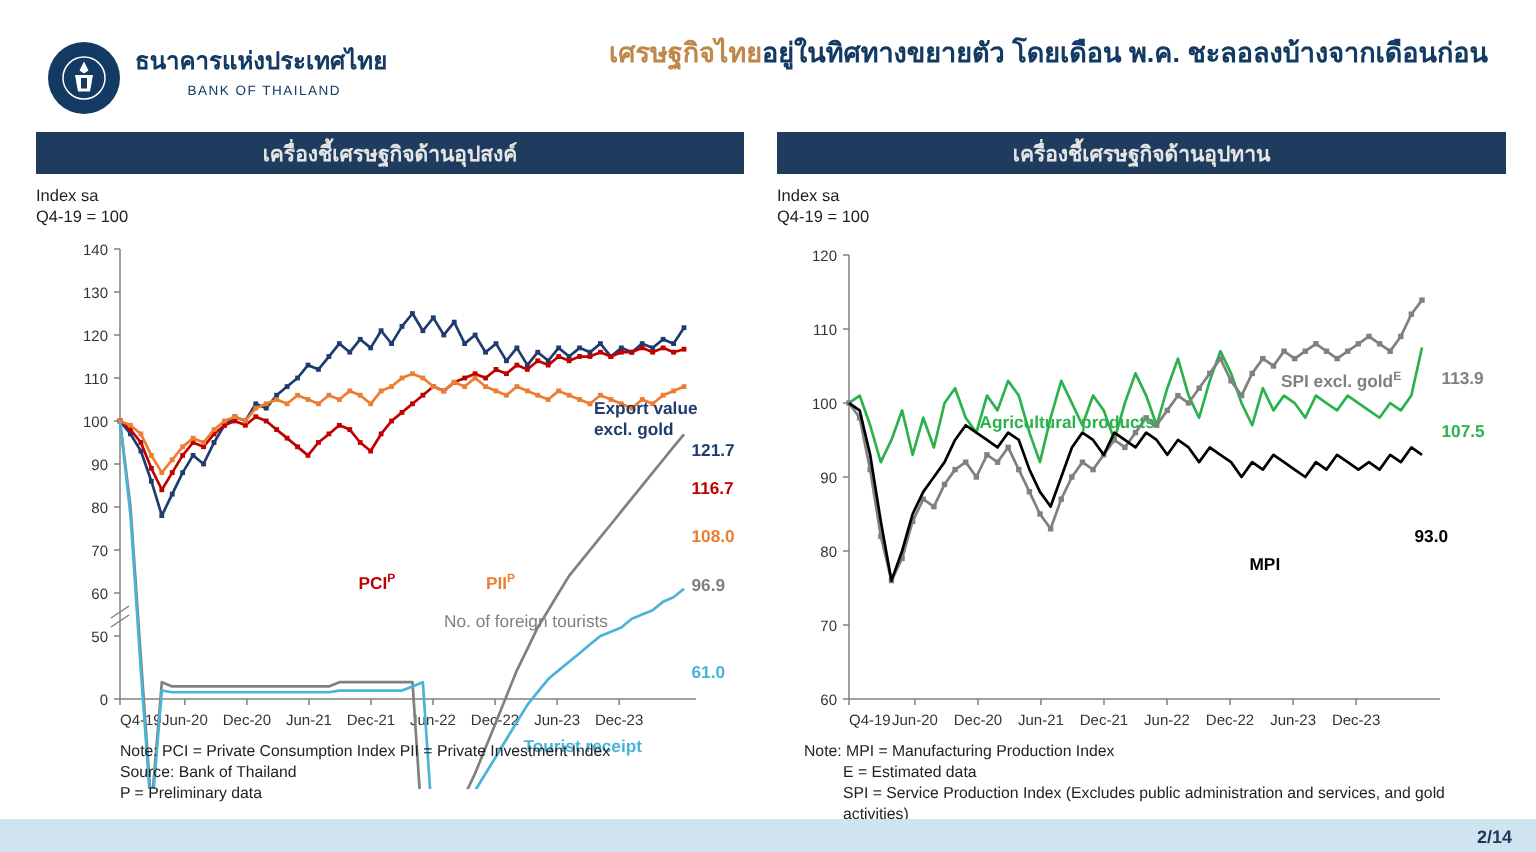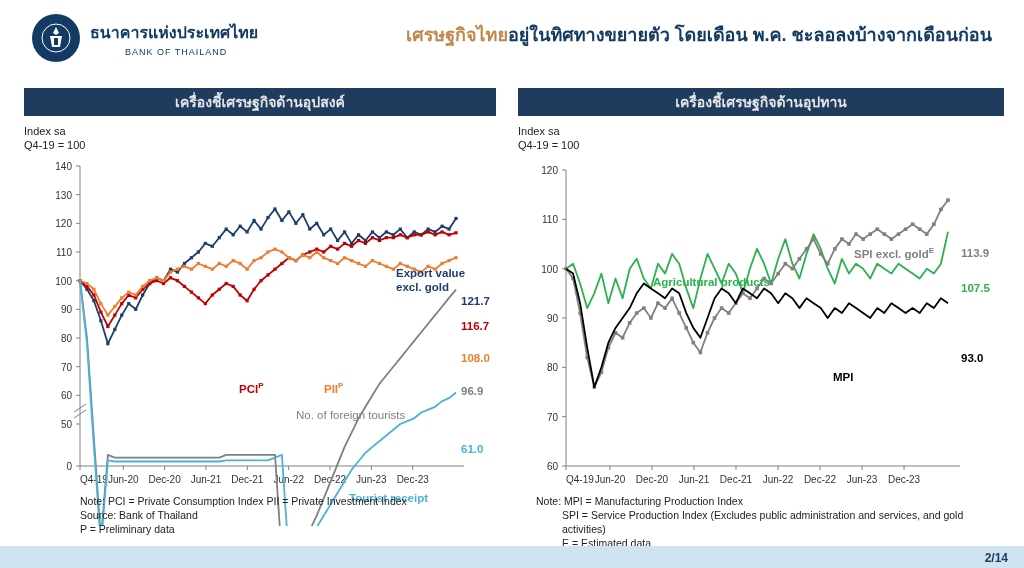--- a/index.html
+++ b/index.html
@@ -1,20 +1,20 @@
 <!DOCTYPE html>
 <html><head>
 <meta charset="utf-8">
 <style>
   html,body{margin:0;padding:0;}
   body{width:1024px;height:568px;background:#ffffff;font-family:"Liberation Sans",sans-serif;overflow:hidden;position:relative;}
   .bottom-bar{position:absolute;left:0;bottom:0;width:1024px;height:22px;background:#cfe3f0;}
   .page-num{position:absolute;right:16px;bottom:3px;font-size:12px;color:#1b3a5c;font-weight:bold;}
   
-  .logo-wrap{position:absolute;left:32px;top:14px;display:flex;align-items:center;}
+  .logo-wrap{position:absolute;left:32px;top:28px;display:flex;align-items:flex-start;}
   .logo-circle{width:48px;height:48px;border-radius:50%;background:#123a63;position:relative;display:flex;align-items:center;justify-content:center;}
   .logo-text{margin-left:10px;}
   .logo-text .th{font-size:16px;color:#123a63;font-weight:bold;letter-spacing:0px;}
   .logo-text .en{font-size:9px;color:#123a63;letter-spacing:1px;margin-top:2px;padding-left:35px;}
   .headline{position:absolute;right:32px;top:20px;font-size:18px;font-weight:bold;text-align:right;}
   .headline .hl-a{color:#c0874b;}
   .headline .hl-b{color:#123a63;}
   
   .panel{position:absolute;top:88px;background:#ffffff;}
   .panel-left{left:24px;width:472px;height:462px;}
@@ -401,24 +401,24 @@
         <rect x="428.2" y="42.29333333333331" width="3.6" height="3.6" fill="#808080"></rect>
         <polyline points="48.0,112.7 55.1,117.6 62.1,147.2 69.2,191.6 76.3,231.1 83.4,211.3 90.4,186.7 97.5,171.9 104.6,162.0 111.7,152.1 118.7,137.3 125.8,127.5 132.9,132.4 140.0,137.3 147.0,142.3 154.1,132.4 161.2,137.3 168.3,157.1 175.3,171.9 182.4,181.7 189.5,162.0 196.6,142.3 203.6,132.4 210.7,137.3 217.8,147.2 224.9,132.4 231.9,137.3 239.0,142.3 246.1,132.4 253.1,137.3 260.2,147.2 267.3,137.3 274.4,142.3 281.4,152.1 288.5,142.3 295.6,147.2 302.7,152.1 309.7,162.0 316.8,152.1 323.9,157.1 331.0,147.2 338.0,152.1 345.1,157.1 352.2,162.0 359.3,152.1 366.3,157.1 373.4,147.2 380.5,152.1 387.6,157.1 394.6,152.1 401.7,157.1 408.8,147.2 415.9,152.1 422.9,142.3 430.0,147.2" fill="none" stroke="#000000" stroke-width="1.8" stroke-linejoin="round"></polyline>
       </svg>
 
     <div class="lbl" style="left:135px;top:120px;color:#2bb24c;">Agricultural products</div>
     <div class="lbl" style="left:336px;top:90px;color:#808080;">SPI excl. gold<sup style="font-size:8px;">E</sup></div>
     <div class="lbl" style="left:315px;top:215px;color:#000000;">MPI</div>
 
     <div class="lbl" style="left:443px;top:91px;color:#808080;">113.9</div>
     <div class="lbl" style="left:443px;top:126px;color:#2bb24c;">107.5</div>
-    <div class="lbl" style="left:443px;top:196px;color:#000000;">93.0</div>
+    <div class="lbl" style="left:425px;top:196px;color:#000000;">93.0</div>
   </div>
 
   <div class="foot foot-right">
     <div>Note: MPI = Manufacturing Production Index</div>
+    <div style="padding-left:26px;">E = Estimated data</div>
     <div style="padding-left:26px;">SPI = Service Production Index (Excludes public administration and services, and gold activities)</div>
-    <div style="padding-left:26px;">E = Estimated data</div>
   </div>
 </div>
 
 <div class="bottom-bar"></div>
 <div class="page-num">2/14</div>
 
 </body></html>

